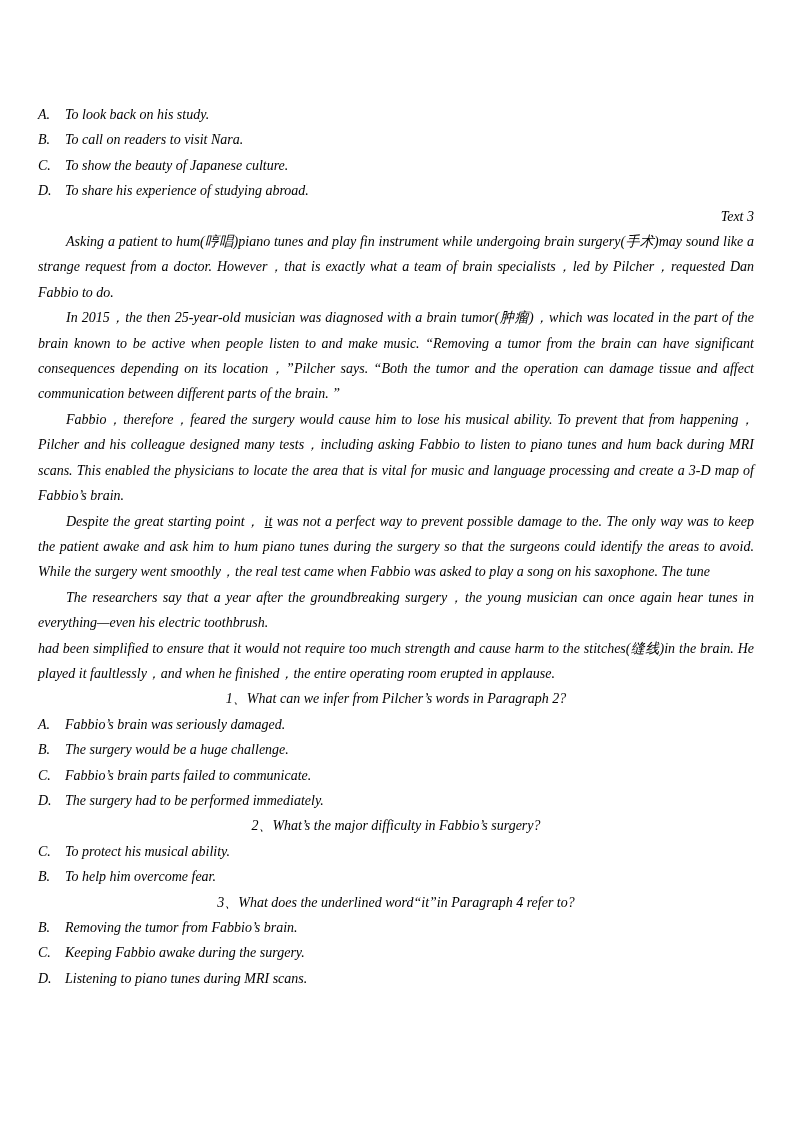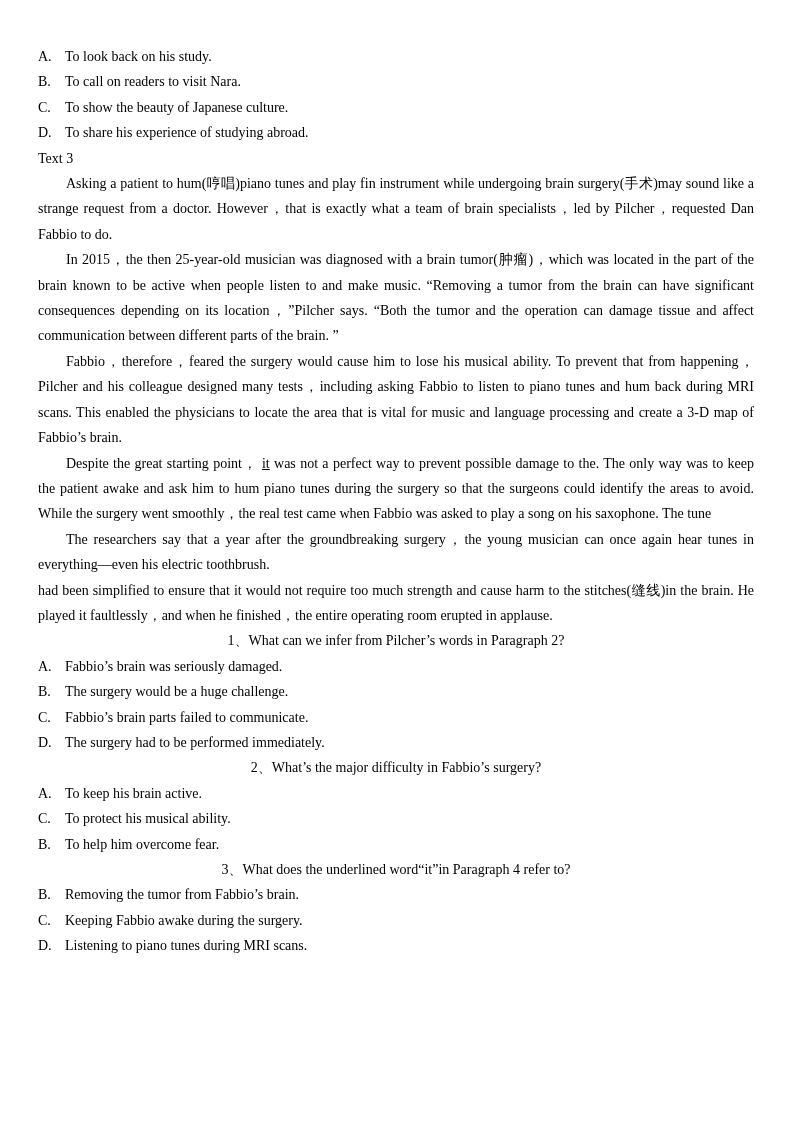--- a/index.html
+++ b/index.html
@@ -12,32 +12,33 @@
     height: 1123px;
     font-family: "Liberation Serif", "DejaVu Serif", serif;
     font-size: 14px;
     color: #000000;
     overflow: hidden;
   }
   .page {
     box-sizing: border-box;
     width: 792px;
     height: 1123px;
-    padding: 44px 38px 0 38px;
+    padding: 102px 38px 0 38px;
     line-height: 25.4px;
+    font-style: italic;
   }
   .opt {
     text-align: left;
   }
   .opt-label {
     display: inline-block;
     min-width: 27px;
   }
   .section-title {
-    text-align: left;
+    text-align: right;
   }
   .para {
     text-align: justify;
     text-indent: 28px;
   }
   .para.no-indent {
     text-indent: 0;
   }
   .underlined {
     text-decoration: underline;
@@ -82,23 +83,20 @@
   </div>
   <div class="opt">
     <span class="opt-label">C.</span><span>Fabbio’s brain parts failed to communicate.</span>
   </div>
   <div class="opt">
     <span class="opt-label">D.</span><span>The surgery had to be performed immediately.</span>
   </div>
 
   <div class="question-stem"><span>2、</span><span>What’s the major difficulty in Fabbio’s surgery?</span></div>
   <div class="opt">
-    <span class="opt-label">A.</span><span>To keep his brain active.</span>
-  </div>
-  <div class="opt">
     <span class="opt-label">C.</span><span>To protect his musical ability.</span>
   </div>
   <div class="opt">
     <span class="opt-label">B.</span><span>To help him overcome fear.</span>
   </div>
 
   <div class="question-stem"><span>3、</span><span>What does the underlined word“it”in Paragraph 4 refer to?</span></div>
   <div class="opt">
     <span class="opt-label">B.</span><span>Removing the tumor from Fabbio’s brain.</span>
   </div>

